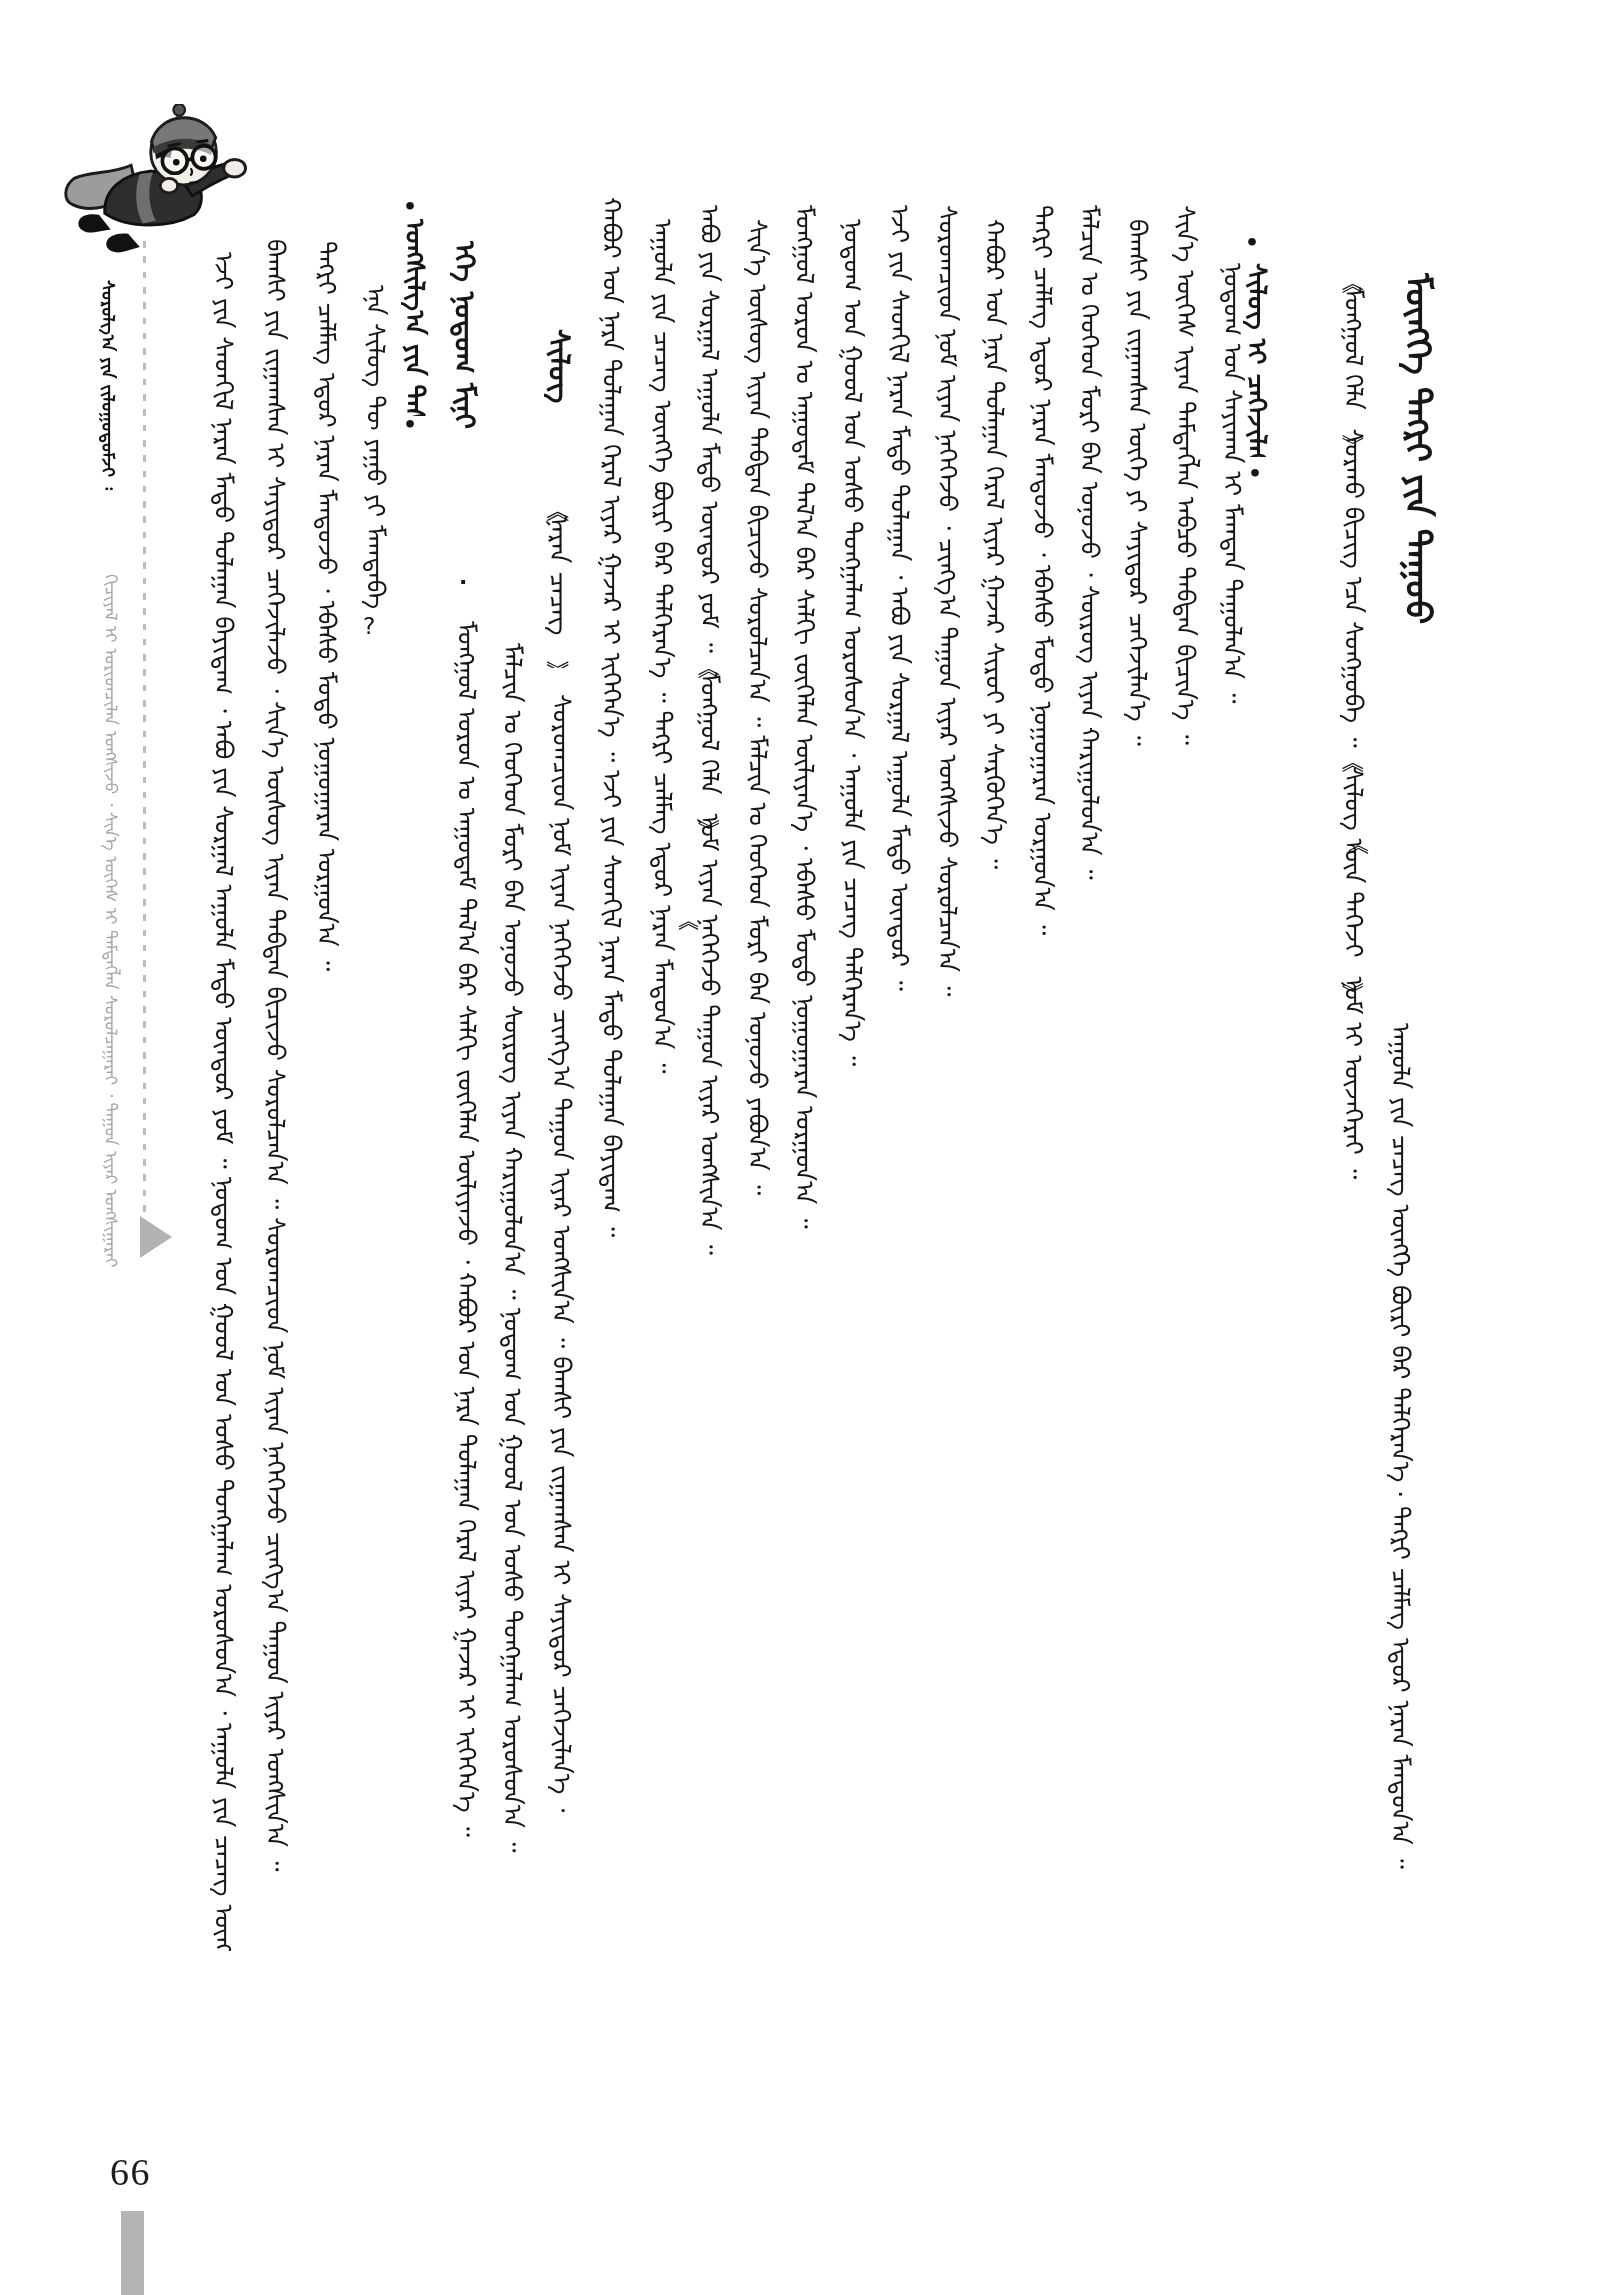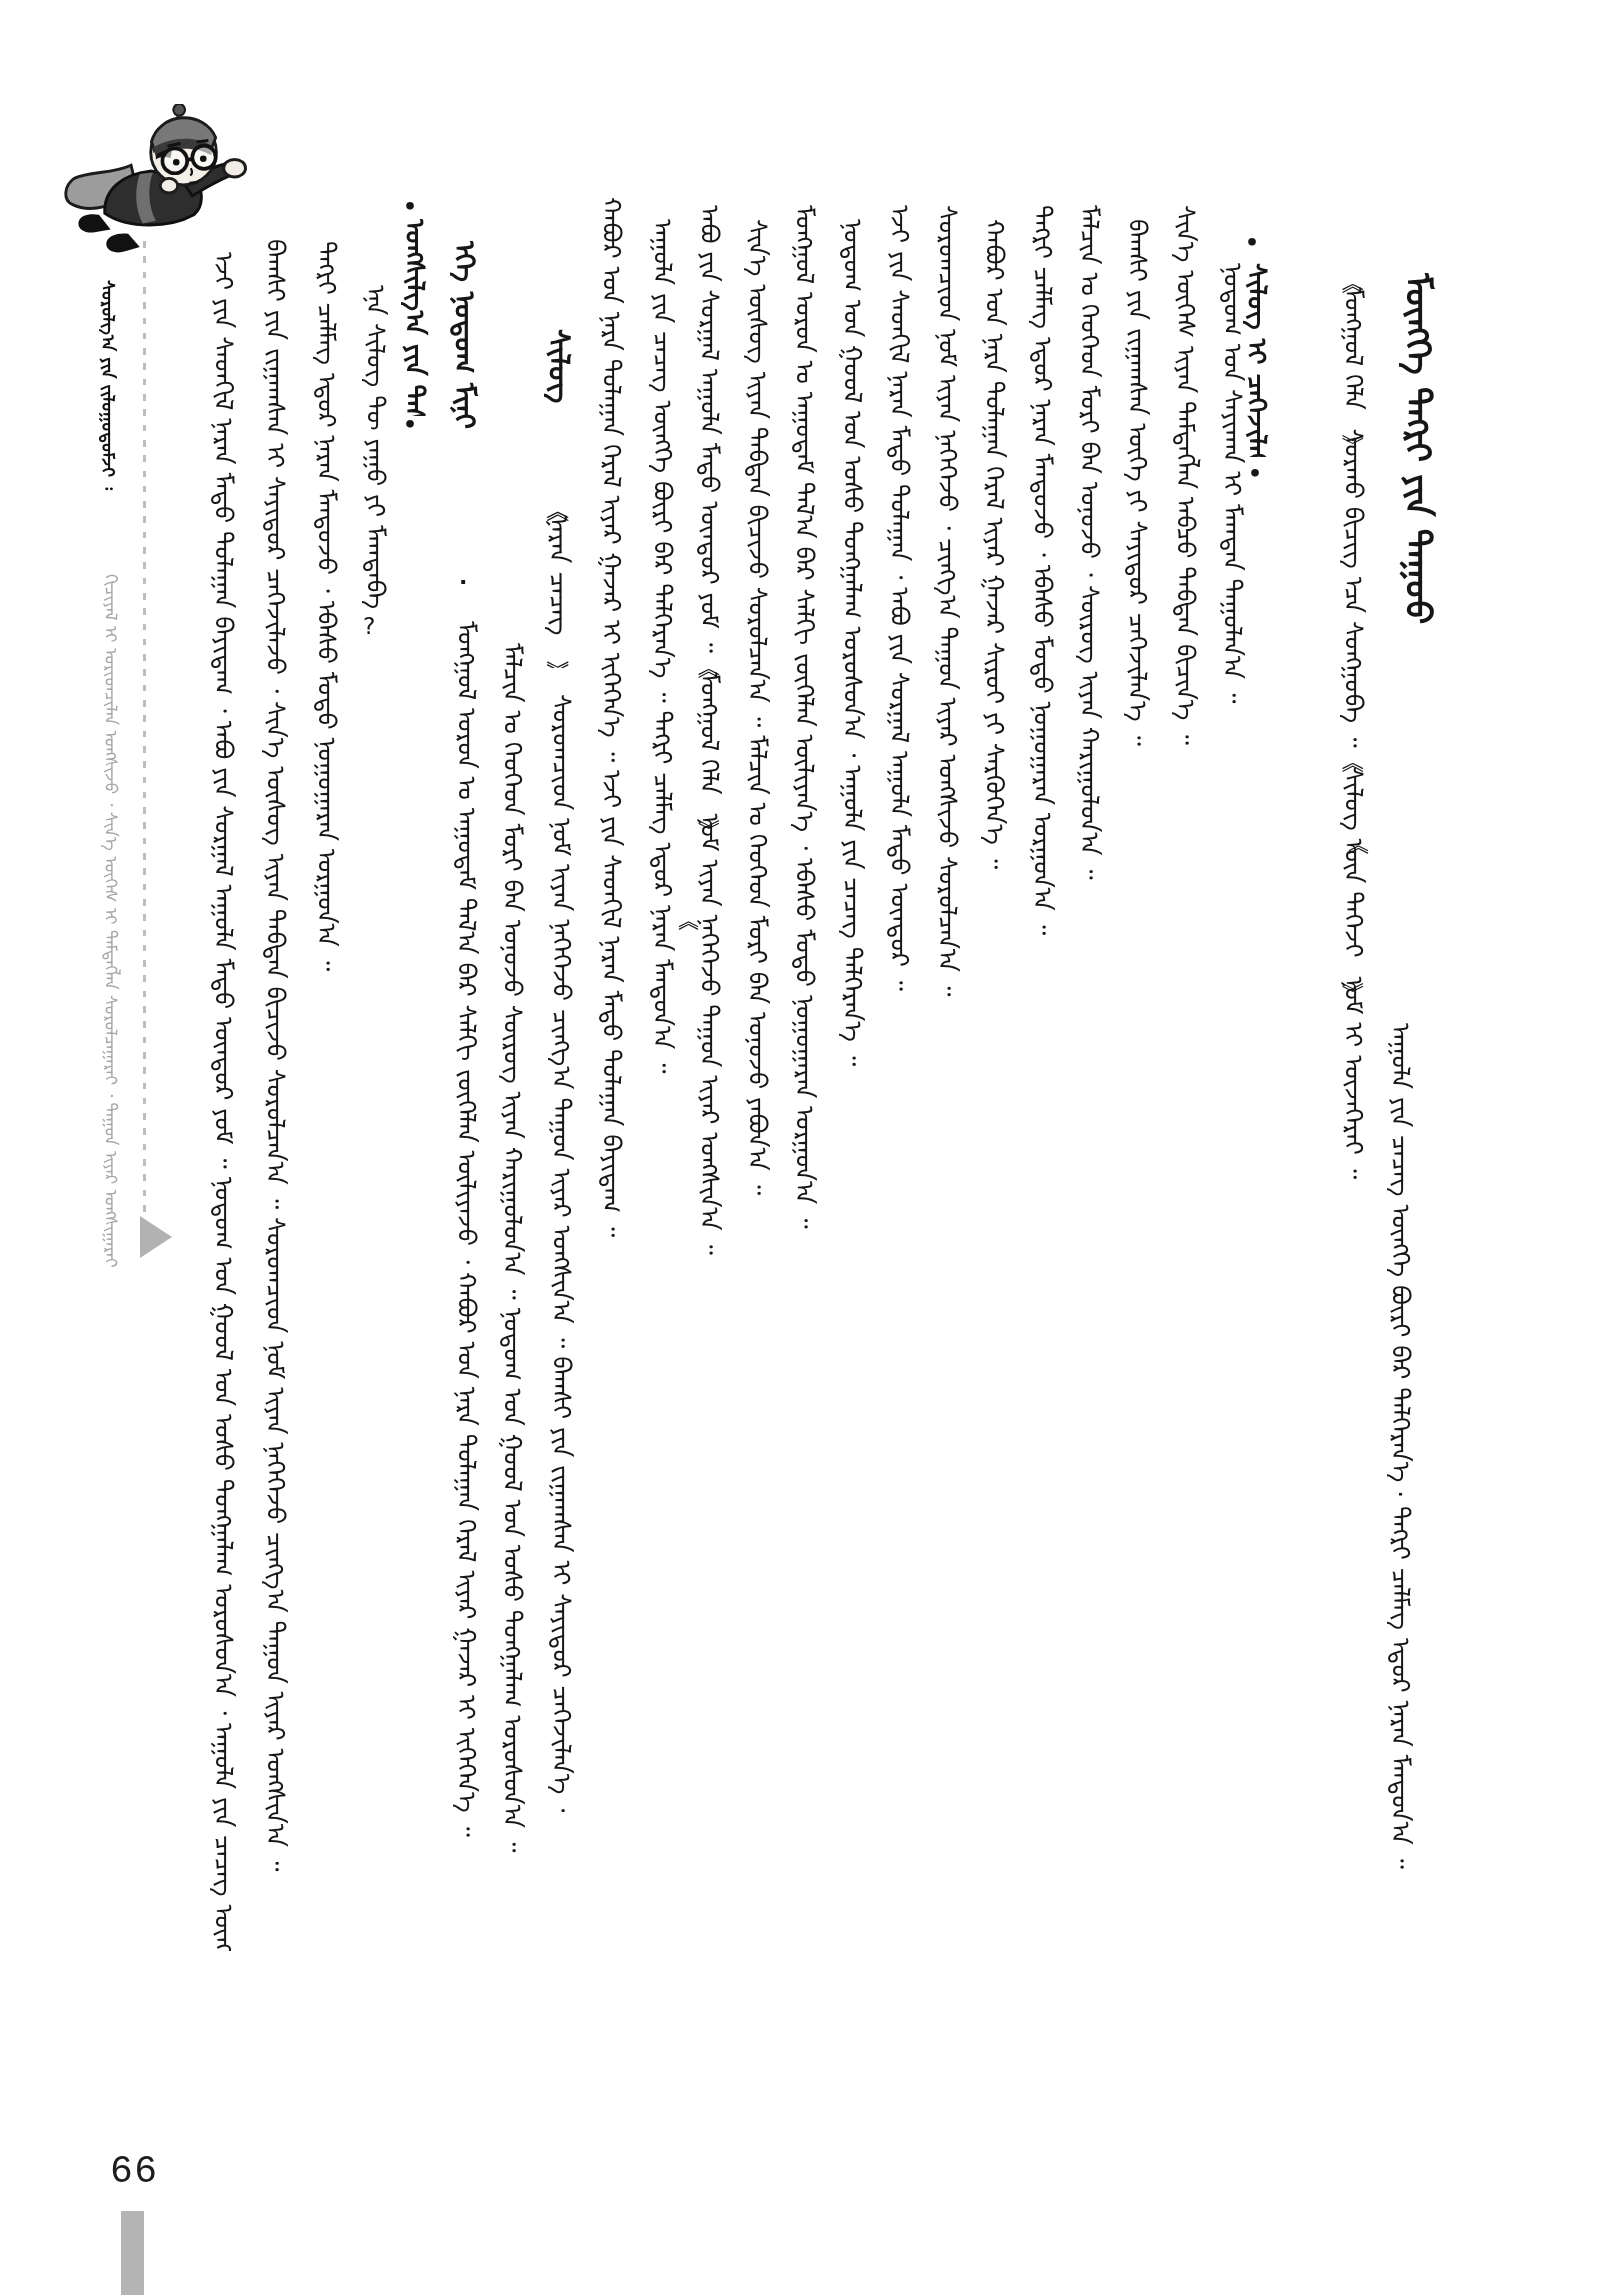--- a/index.html
+++ b/index.html
@@ -39,21 +39,21 @@
     position:absolute;
     left:140px;top:1216px;
     width:0;height:0;
     border-top:21px solid transparent;
     border-bottom:21px solid transparent;
     border-left:32px solid #b2b2b2;
   }
   #page-number{
     position:absolute;
     left:110px;top:2150px;
-    font-family:Liberation Mono, monospace;
+    font-family:Liberation Serif, serif;
     font-size:38px;color:#1d1d1d;
     letter-spacing:1.5px;
   }
   #footer-bar{
     position:absolute;
     left:121px;top:2211px;
     width:23.4px;height:84px;
     background:#b4b4b4;
   }
   #mascot{position:absolute;left:61px;top:104px;}

